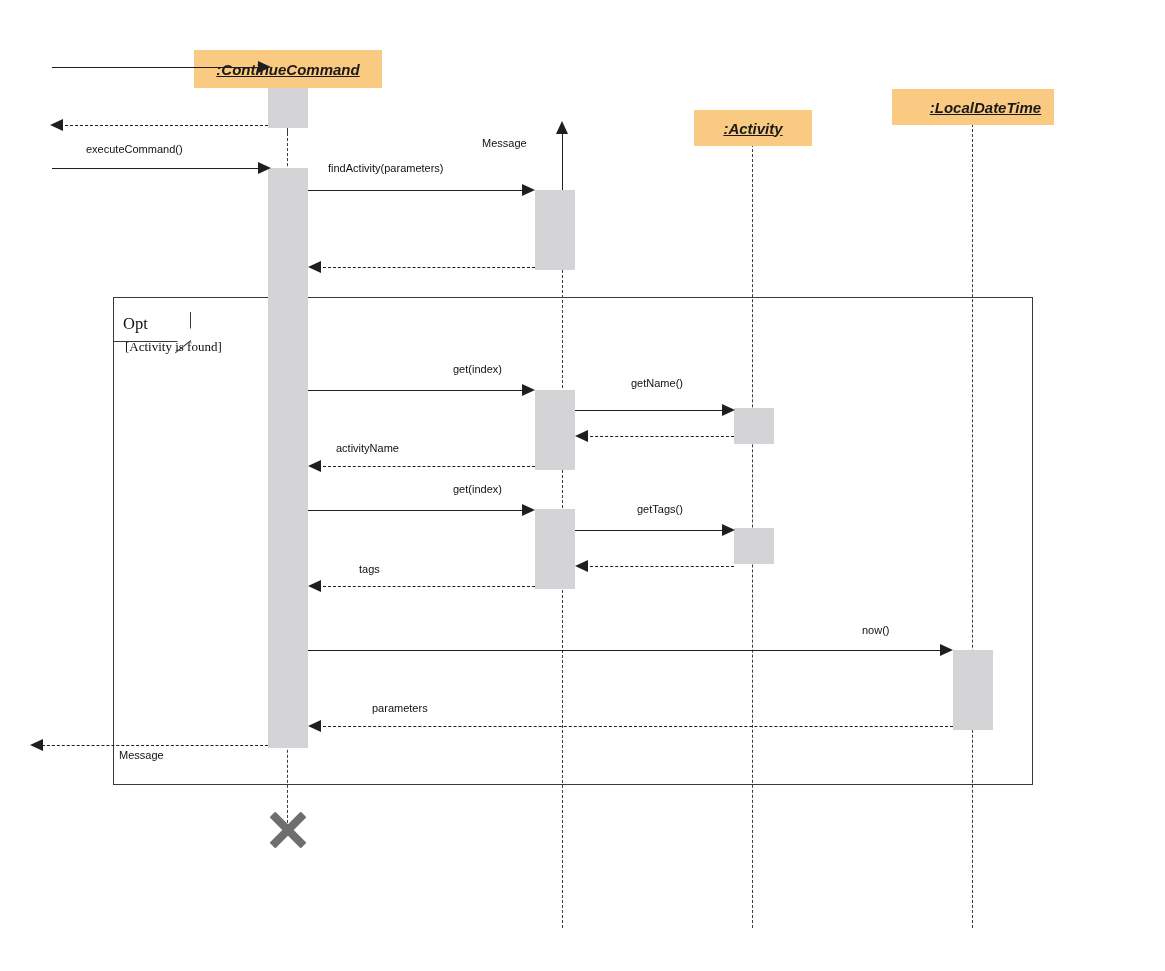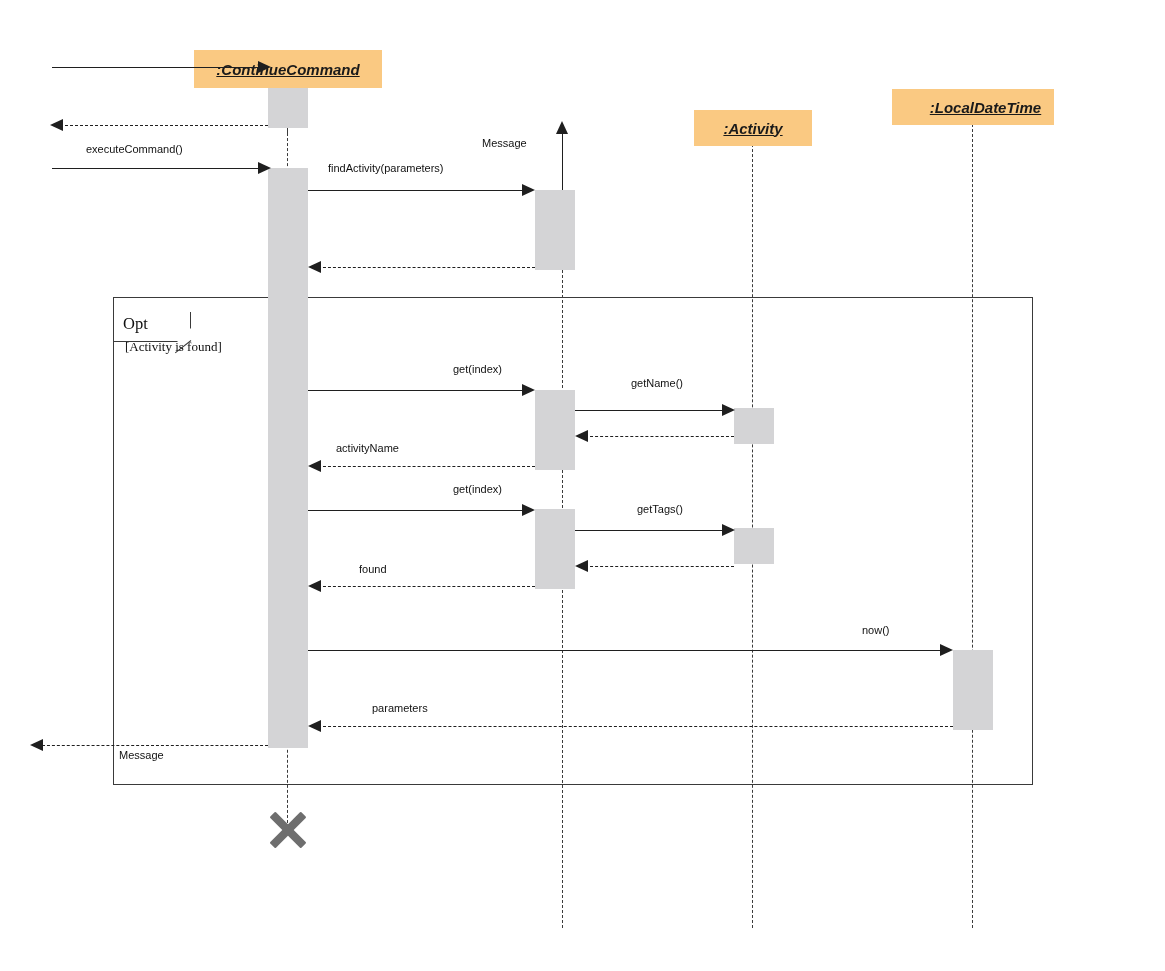--- a/index.html
+++ b/index.html
@@ -224,21 +224,21 @@
 
   <div class="msgline" style="left:575px;top:530px;width:152px;"></div>
   <div class="head-right" style="left:722px;top:524px;"></div>
   <div class="msglabel" style="left:637px;top:503px;">getTags()</div>
 
   <div class="msgline dashed" style="left:585px;top:566px;width:149px;"></div>
   <div class="head-left" style="left:575px;top:560px;"></div>
 
   <div class="msgline dashed" style="left:318px;top:586px;width:217px;"></div>
   <div class="head-left" style="left:308px;top:580px;"></div>
-  <div class="msglabel" style="left:359px;top:563px;">found</div>
+  <div class="msglabel" style="left:359px;top:563px;">tags</div>
 
   <div class="msgline" style="left:308px;top:650px;width:637px;"></div>
   <div class="head-right" style="left:940px;top:644px;"></div>
   <div class="msglabel" style="left:862px;top:624px;">now()</div>
 
   <div class="msgline dashed" style="left:318px;top:726px;width:635px;"></div>
   <div class="head-left" style="left:308px;top:720px;"></div>
   <div class="msglabel" style="left:372px;top:702px;">parameters</div>
 
   <div class="msgline dashed" style="left:42px;top:745px;width:226px;"></div>

